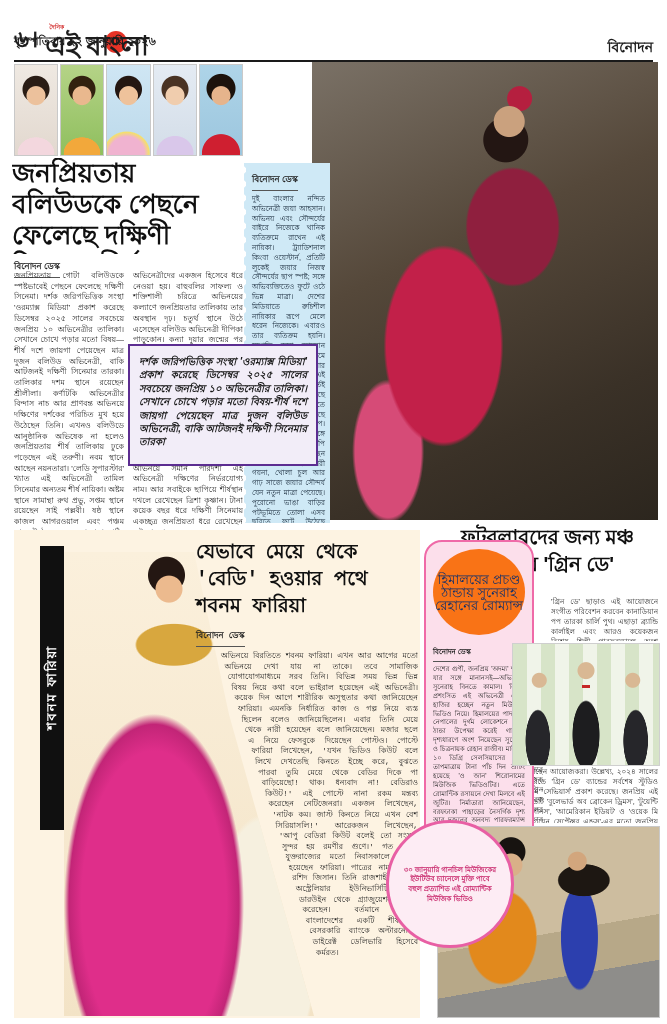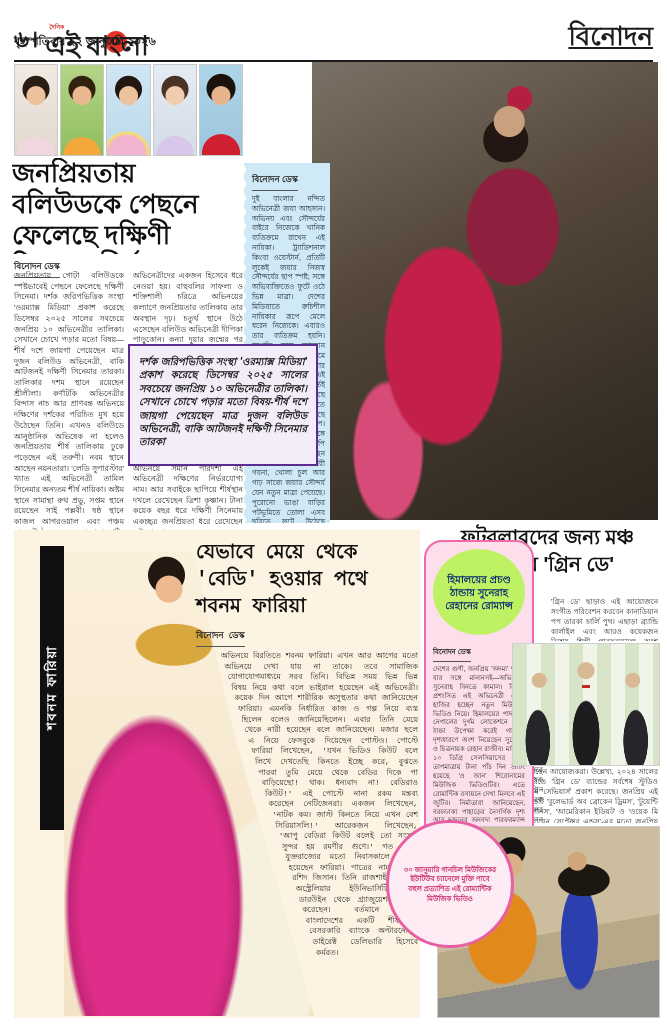--- a/index.html
+++ b/index.html
@@ -8,21 +8,21 @@
   .abs{position:absolute;}
   
   .hdr{position:absolute;left:14px;right:14px;top:18px;height:42px;border-bottom:2px solid #1a1a1a;}
   .hdr-inner{display:flex;align-items:flex-end;height:100%;padding-bottom:4px;}
   .pageno{font-size:23px;font-weight:bold;letter-spacing:1px;}
   .logo{position:relative;font-size:27px;font-weight:900;margin-left:6px;line-height:1;font-family:Liberation Serif, serif;}
   .logo-dot{position:absolute;top:-2px;right:22px;width:22px;height:22px;border-radius:50%;background:#e63327;z-index:0;}
   .logo-text{position:relative;z-index:1;}
   .logo-tagline{position:absolute;top:-9px;left:4px;font-size:6px;color:#d32f2f;font-weight:bold;z-index:1;}
   .hdr-date{position:absolute;left:0;right:0;bottom:8px;text-align:left;font-size:11px;font-weight:bold;}
-  .hdr-section{margin-left:auto;font-size:26px;font-weight:bold;text-decoration:underline;}
+  .hdr-section{margin-left:auto;font-size:14px;font-weight:bold;}
   
   .strip{left:14px;top:64px;width:229px;height:92px;display:flex;gap:2px;}
   .cell{flex:1;border:1px solid #c9c9c9;}
   .c1{background:radial-gradient(circle at 50% 34%,#ecc19c 9px,transparent 10px),radial-gradient(circle at 50% 27%,#2a1d15 13px,transparent 14px),radial-gradient(ellipse 30px 26px at 50% 98%,#f3d7de 60%,transparent 62%),linear-gradient(#efe9e2,#e2d8cf);}
   .c2{background:radial-gradient(circle at 50% 34%,#e9b88e 9px,transparent 10px),radial-gradient(circle at 50% 27%,#32210f 13px,transparent 14px),radial-gradient(ellipse 30px 26px at 50% 98%,#f2a83b 60%,transparent 62%),linear-gradient(#b5d387,#8fbf5e);}
   .c3{background:radial-gradient(circle at 50% 34%,#eec29b 9px,transparent 10px),radial-gradient(circle at 50% 27%,#241712 13px,transparent 14px),radial-gradient(ellipse 32px 30px at 46% 98%,#f0b3d0 55%,#f5e06a 70%,transparent 74%),linear-gradient(#cfe6f4,#bcd9ea);}
   .c4{background:radial-gradient(circle at 50% 34%,#f0cdae 9px,transparent 10px),radial-gradient(circle at 50% 27%,#4a3324 13px,transparent 14px),radial-gradient(ellipse 30px 28px at 50% 98%,#d9c7ea 60%,transparent 63%),linear-gradient(#e4ebf3,#d3dde8);}
   .c5{background:radial-gradient(circle at 50% 34%,#e6b48c 9px,transparent 10px),radial-gradient(circle at 50% 26%,#1c120c 14px,transparent 15px),radial-gradient(ellipse 30px 30px at 50% 98%,#cf1f30 62%,transparent 65%),linear-gradient(#aed4e8,#9cc6de);}
   .hl1{left:12px;top:158px;width:238px;height:96px;font-size:26px;font-weight:800;line-height:31px;color:#0f0f0f;overflow:hidden;}
   .byline{font-size:8.5px;font-weight:bold;color:#222;border-bottom:1px solid #555;display:inline-block;padding-bottom:3px;}
@@ -66,23 +66,23 @@
        radial-gradient(ellipse 125px 265px at 36% 76%,#df2e8a 58%,#c22577 68%,transparent 72%),
        radial-gradient(ellipse 85px 210px at 80% 85%,#f6f0df 60%,transparent 63%),
        linear-gradient(#fbf0dc,#f3e3c6);}
   .sh-text{left:196px;top:540px;width:222px;height:478px;z-index:2;font-family:Liberation Mono, monospace;}
   .hl2{font-size:19.5px;font-weight:800;line-height:27px;color:#101010;}
   .sh-body{margin-top:4px;font-size:7.8px;line-height:10.6px;text-align:justify;height:364px;overflow:hidden;}
   .sh-spacer{float:left;width:128px;height:352px;shape-outside:polygon(0 0,12% 0,100% 100%,0 100%);shape-margin:6px;}
   
   .hima{left:424px;top:540px;width:110px;height:330px;background:#fcdfeb;border:2px solid #ef6aa8;border-radius:18px;
         z-index:2;box-sizing:border-box;padding:7px 7px;overflow:hidden;}
-  .hima-ellipse{width:92px;height:86px;border-radius:50%;background:#bef264;margin:0 auto;
+  .hima-ellipse{width:92px;height:86px;border-radius:50%;background:#f97316;margin:0 auto;
         display:flex;align-items:center;justify-content:center;text-align:center;
-        font-size:10px;font-weight:700;color:#0d2f6e;line-height:13px;padding:2px;box-sizing:border-box;}
+        font-size:13px;font-weight:400;color:#0d2f6e;line-height:13px;padding:2px;box-sizing:border-box;}
   .hima-body{font-size:6.6px;line-height:8.9px;text-align:justify;color:#222;overflow:hidden;height:196px;}
   .circle-note{left:386px;top:820px;width:128px;height:128px;border-radius:50%;background:#fdecf4;border:3px solid #e85fa4;
         z-index:9;display:flex;align-items:center;justify-content:center;text-align:center;
         font-size:7px;font-weight:bold;color:#c92a6d;line-height:9.6px;padding:14px;box-sizing:border-box;}
   
   .hl3{left:437px;top:524px;width:221px;text-align:center;font-size:20px;font-weight:800;line-height:27px;color:#0f0f0f;}
   .by3{left:437px;top:582px;}
   .gd-col1{left:437px;top:597px;width:106px;height:224px;font-size:7.3px;line-height:9.9px;text-align:justify;overflow:hidden;}
   .gd-spacer{float:right;width:34px;height:122px;margin-top:46px;}
   .gd-col2t{left:551px;top:597px;width:107px;height:44px;font-size:7.3px;line-height:9.9px;text-align:justify;overflow:hidden;}

